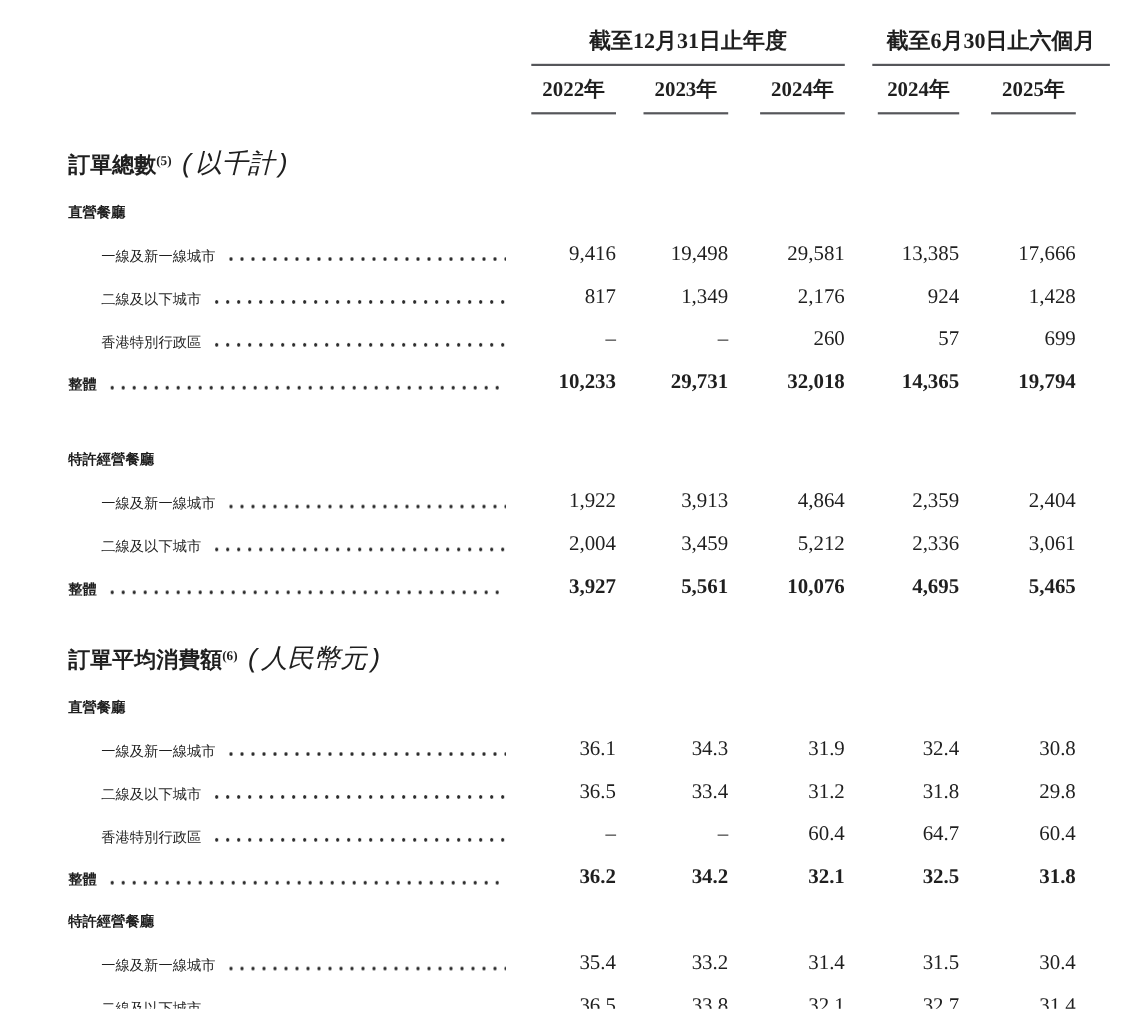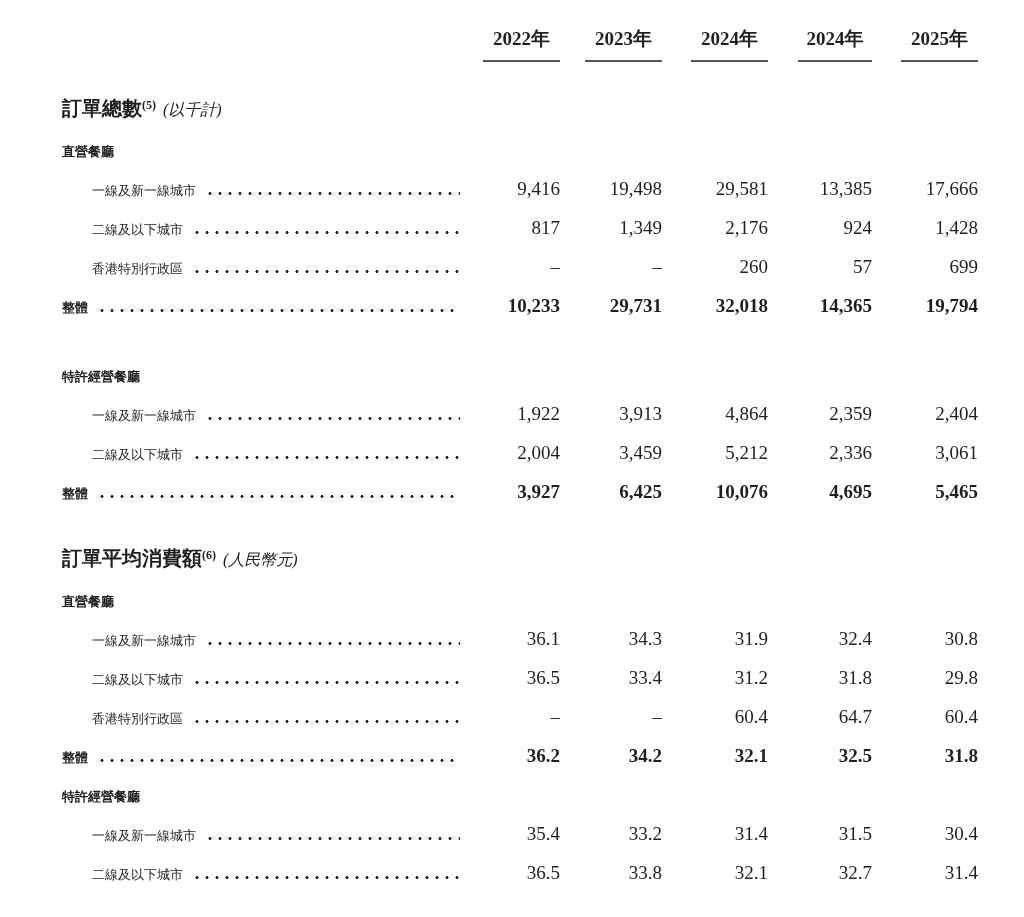--- a/index.html
+++ b/index.html
@@ -34,21 +34,21 @@
   .yu.w77{width:77px;}
   .yu.w74{width:74px;}
   tr.hsp td{height:26px;padding:0;}
   
   tr.r td{height:34px;}
   tr.sp td{height:30px;padding:0;}
   .cjk{font-size:13px;white-space:nowrap;}
   .b{font-weight:bold;}
   .sect-title{font-weight:bold;font-size:20px;white-space:nowrap;}
   .sect-title sup{font-size:12px;line-height:0;vertical-align:6px;letter-spacing:0;}
-  .unit{font-style:italic;font-weight:normal;font-size:16px;margin-left:7px;}
+  .unit{font-style:italic;font-weight:normal;font-size:24px;margin-left:7px;font-family:Liberation Mono, monospace;}
   .lblflex{display:flex;align-items:flex-end;text-align:center;}
   .lblflex.indent{padding-left:30px;}
   .dots{
     flex:1 1 auto;min-width:16px;height:7px;align-self:flex-end;
     margin:0 10px 3px 9px;
     background-image:radial-gradient(circle,#2b2b2b 1.3px,transparent 1.8px);
     background-size:10px 7px;background-position:left bottom;background-repeat:repeat-x;
   }
   td.num{text-align:right;font-size:19px;white-space:nowrap;}
   td.num.b{font-weight:bold;}
@@ -63,20 +63,30 @@
     <col style="width:408px">
         <col style="width:90px">
         <col style="width:102px">
         <col style="width:106px">
         <col style="width:25px">
         <col style="width:79px">
         <col style="width:106px">
   </colgroup>
 
   <tbody>
+        <tr class="ghead">
+    <td></td>
+    <td colspan="3">
+      <div class="gline g1">截至12月31日止年度</div>
+    </td>
+    <td class="gap"></td>
+    <td colspan="2">
+      <div class="gline g2">截至6月30日止六個月</div>
+    </td>
+  </tr>
 
   <tr class="yhead">
     <td></td>
     <td><span class="yu w77">2022年</span></td>
     <td><span class="yu w77">2023年</span></td>
     <td><span class="yu w77">2024年</span></td>
     <td class="gap"></td>
     <td><span class="yu w74">2024年</span></td>
     <td><span class="yu w77">2025年</span></td>
   </tr>
@@ -194,21 +204,21 @@
   </tr>
 
   <tr class="r">
     <td>
             <div class="lblflex">
               <span class="cjk b">整體</span>
               <span class="dots"></span>
             </div>
           </td>
     <td class="num b">3,927</td>
-    <td class="num b">6,425</td>
+    <td class="num b">5,561</td>
     <td class="num b">10,076</td>
     <td class="gap"></td>
     <td class="num b">4,695</td>
     <td class="num b">5,465</td>
   </tr>
 
   <tr class="sp">
           <td colspan="7"></td>
         </tr>
 

